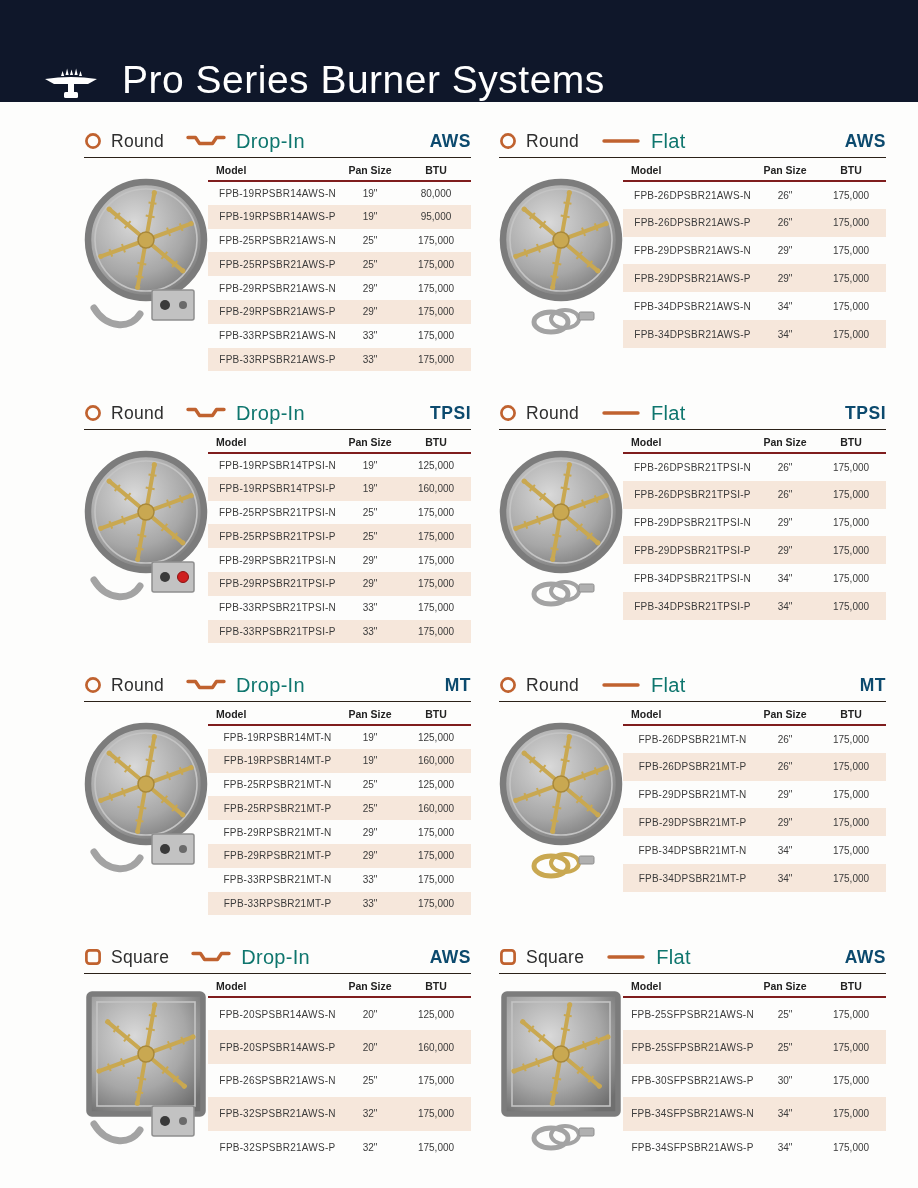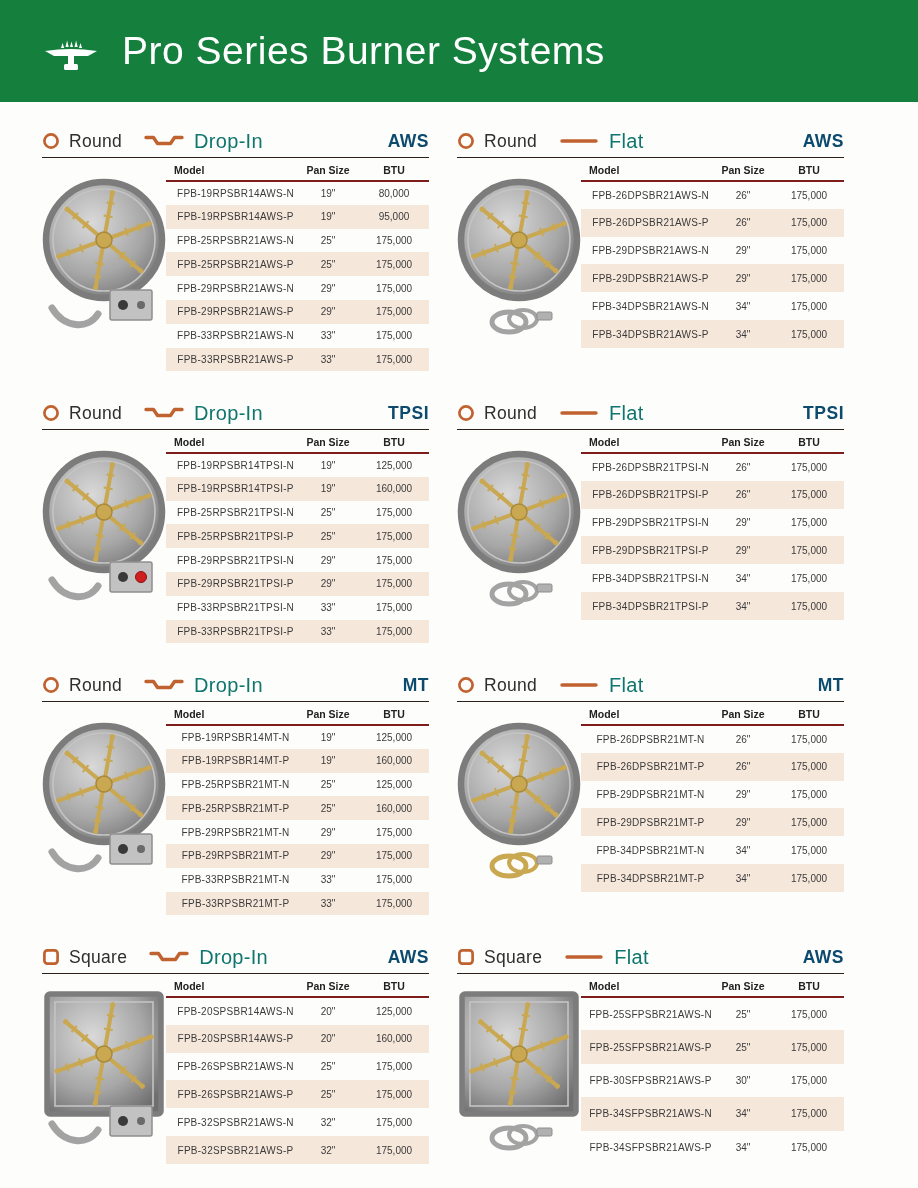--- a/index.html
+++ b/index.html
@@ -3,32 +3,32 @@
 <meta charset="utf-8">
 <style>
   * { margin:0; padding:0; box-sizing:border-box; }
   html,body { width:918px; }
   body {
     width:918px; height:1188px; background:#fdfdfc; overflow:hidden;
     font-family:"Liberation Sans", sans-serif; color:#2e2e2e;
   }
   
   .banner {
-    height:102px; background:#15803d; display:flex; align-items:center;
+    height:102px; background:#0f172a; display:flex; align-items:flex-end;
     padding-left:40px;
   }
   .banner-icon { width:62px; display:flex; justify-content:center; margin-right:20px; }
   .banner h1 {
     color:#ffffff; font-size:39px; font-weight:500; letter-spacing:0.5px;
   }
   
   .grid {
     display:grid; grid-template-columns:387px 387px; column-gap:38px;
     grid-template-rows:244px 244px 244px 200px; row-gap:16px;
-    padding:26px 53px 0 42px;
+    padding:26px 53px 0 84px;
     gap:28px;
   }
   .product-section { width:387px; }
   .sec-head { display:flex; align-items:center; height:26px; }
   .shape-icon { display:flex; margin-right:9px; }
   .shape-label { font-size:17.5px; font-weight:500; color:#2e2e2e; letter-spacing:0.3px; }
   .mount-icon { display:flex; margin-left:22px; margin-right:10px; }
   .mount-label { font-size:20px; font-weight:500; color:#0f766e; letter-spacing:0.3px; }
   .system-label { margin-left:auto; font-size:17.5px; font-weight:700; color:#0c4a6e; letter-spacing:0.5px; }
   .sec-rule { border-bottom:1.5px solid #2b2118; margin-top:3px; }
@@ -928,25 +928,20 @@
                 <td class="model">FPB-20SPSBR14AWS-P</td>
                 <td class="pan">20"</td>
                 <td class="btu">160,000</td>
               </tr>
               <tr>
                 <td class="model">FPB-26SPSBR21AWS-N</td>
                 <td class="pan">25"</td>
                 <td class="btu">175,000</td>
               </tr>
               <tr>
-                <td class="model">FPB-26SPSBR21AWS-P</td>
-                <td class="pan">25"</td>
-                <td class="btu">175,000</td>
-              </tr>
-              <tr>
                 <td class="model">FPB-32SPSBR21AWS-N</td>
                 <td class="pan">32"</td>
                 <td class="btu">175,000</td>
               </tr>
               <tr>
                 <td class="model">FPB-32SPSBR21AWS-P</td>
                 <td class="pan">32"</td>
                 <td class="btu">175,000</td>
               </tr>
             </tbody>

